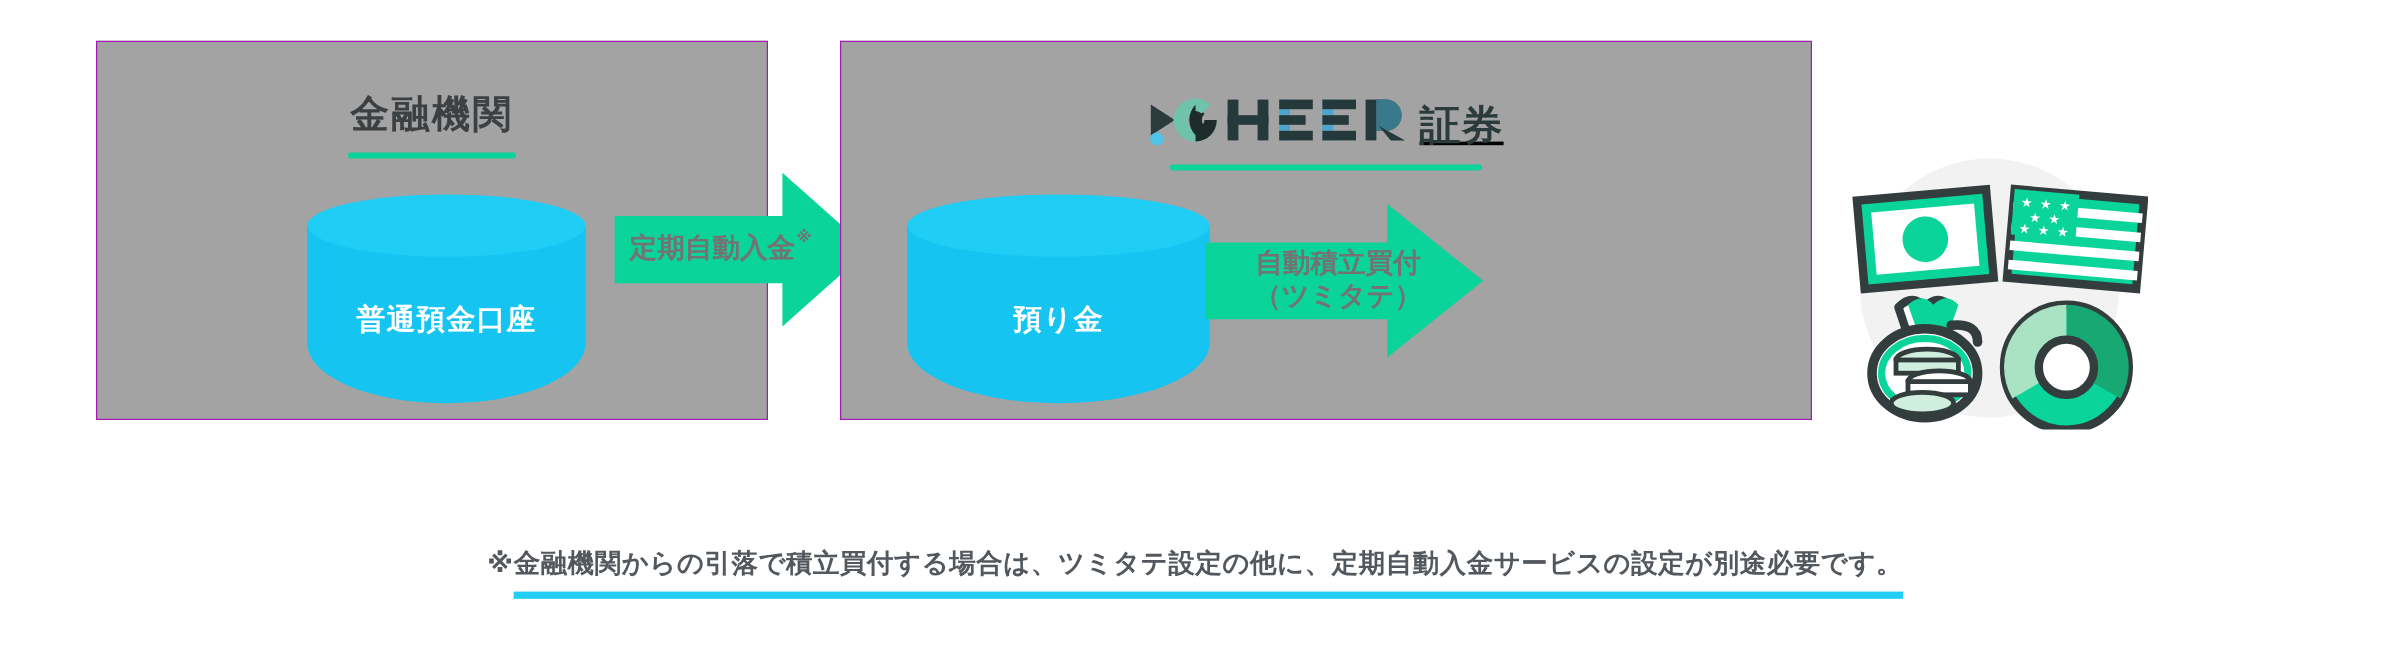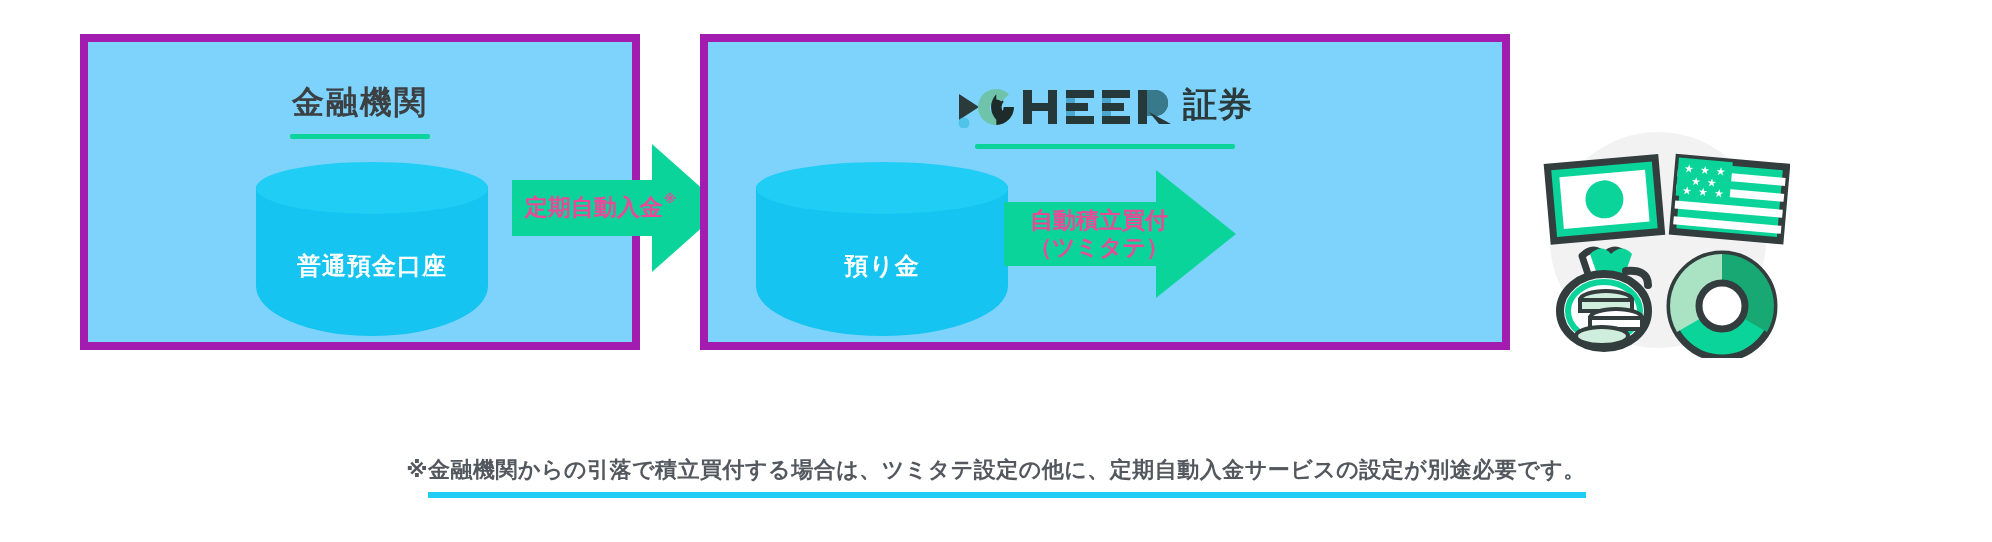--- a/index.html
+++ b/index.html
@@ -6,43 +6,43 @@
   body{
     width:1992px;height:542px;
     font-family:"DejaVu Sans","Liberation Sans",sans-serif;
     overflow:hidden;position:relative;
   }
   .stage{position:absolute;left:0;top:0;width:1992px;height:542px;}
 
   
   .panel{
     position:absolute;
-    border:8px solid #a21caf;
-    background:#7dd3fc;
+    border:1px solid #a21caf;
+    background:#a3a3a3;
     box-sizing:border-box;
   }
   #panel-bank{left:80px;top:34px;width:560px;height:316px;}
   #panel-cheer{left:700px;top:34px;width:810px;height:316px;}
 
   .panel-head{
     position:absolute;left:0;right:0;top:44px;
     display:flex;flex-direction:column;align-items:center;
   }
   .panel-title{
     font-size:32px;font-weight:bold;color:#3c4043;
     letter-spacing:2px;line-height:1;
     white-space:nowrap;
   }
   .title-rule{
     margin-top:16px;height:5px;width:140px;background:#0ad49a;border-radius:2px;
   }
   #panel-cheer .title-rule{width:260px;}
 
   
-  .logo-row{display:flex;gap:10px;height:42px;}
+  .logo-row{display:flex;align-items:flex-end;gap:10px;height:42px;text-decoration:underline;}
   .logo-svg{display:block;}
   .logo-jp{
     font-size:34px;font-weight:bold;color:#2b3a3a;line-height:1;
     letter-spacing:1px;position:relative;top:1px;
   }
 
   
   .cyl{position:absolute;}
   .cyl .body{
     position:absolute;left:0;top:24px;width:100%;height:100px;
@@ -63,28 +63,28 @@
   }
   #cyl-bank{left:256px;top:162px;width:232px;height:140px;}
   #cyl-deposit{left:756px;top:162px;width:252px;height:140px;}
 
   
   .arrow{position:absolute;}
   .arrow svg{display:block;}
   .arrow .arrow-label{
     position:absolute;left:0;top:0;
     display:flex;flex-direction:column;align-items:center;justify-content:center;
-    color:#ec4899;font-weight:bold;text-align:center;
+    color:#737373;font-weight:bold;text-align:center;
     line-height:1.18;
     pointer-events:none;
   }
   #arrow-1{left:512px;top:144px;width:212px;height:128px;}
   #arrow-1 .arrow-label{width:176px;height:128px;font-size:23px;}
   #arrow-2{left:1004px;top:170px;width:232px;height:128px;}
-  #arrow-2 .arrow-label{width:190px;height:128px;font-size:23px;}
+  #arrow-2 .arrow-label{width:190px;height:128px;font-size:23px;padding-left:16px;}
   .sup-mark{
     font-size:13px;position:relative;top:-12px;left:1px;font-weight:bold;
   }
 
   
   #illus{position:absolute;left:1530px;top:128px;width:260px;height:230px;}
   #illus svg{display:block;}
 
   
   #footnote{

